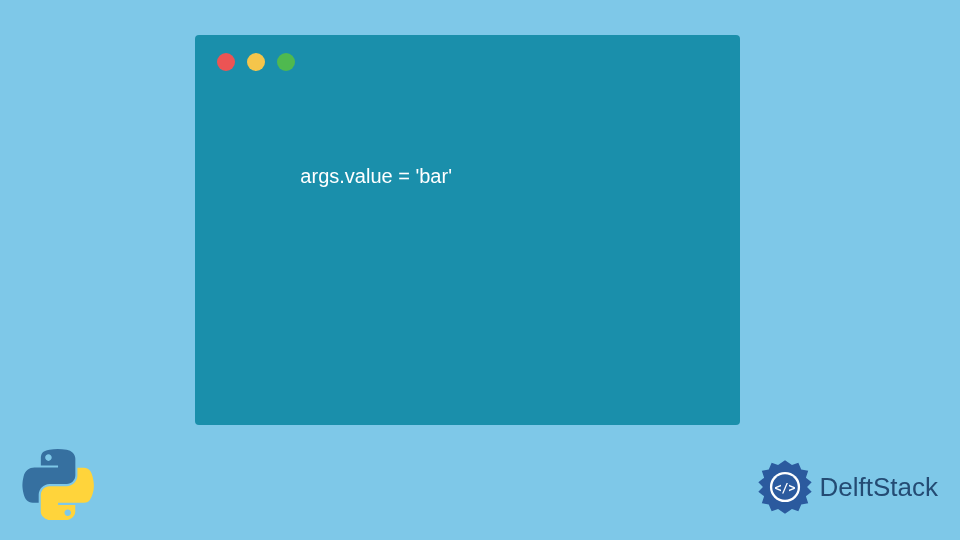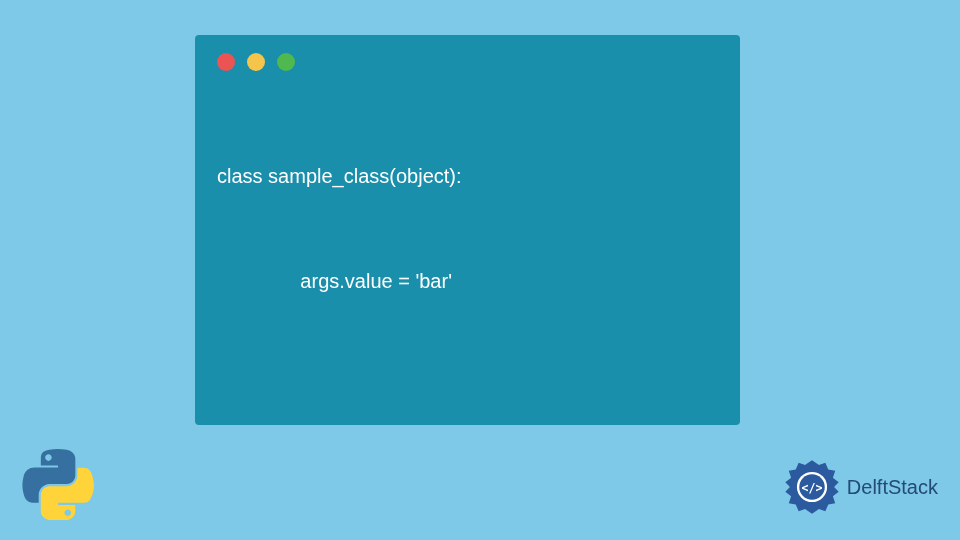--- a/index.html
+++ b/index.html
@@ -45,36 +45,35 @@
   .delft-brand {
     position: absolute;
     right: 22px;
     bottom: 24px;
     display: flex;
     align-items: center;
     gap: 6px;
   }
   .delft-icon { width: 58px; height: 58px; }
   .delft-text {
-    font-size: 20px;
+    font-size: 26px;
     color: #244b73;
     font-weight: 500;
   }
 </style>
 </head>
 <body>
 
 <div class="code-window">
   <div class="traffic-lights">
     <div class="tl red"></div>
     <div class="tl yellow"></div>
     <div class="tl green"></div>
   </div>
   <div class="code-block">
-    <div>class sample_class(object):</div>
     <div>               args.value = 'bar'</div>
     <div></div>
     
     
     
   </div>
 </div>
 
 <div class="python-logo">
   <svg viewBox="0 0 110 110" width="72" height="72">

